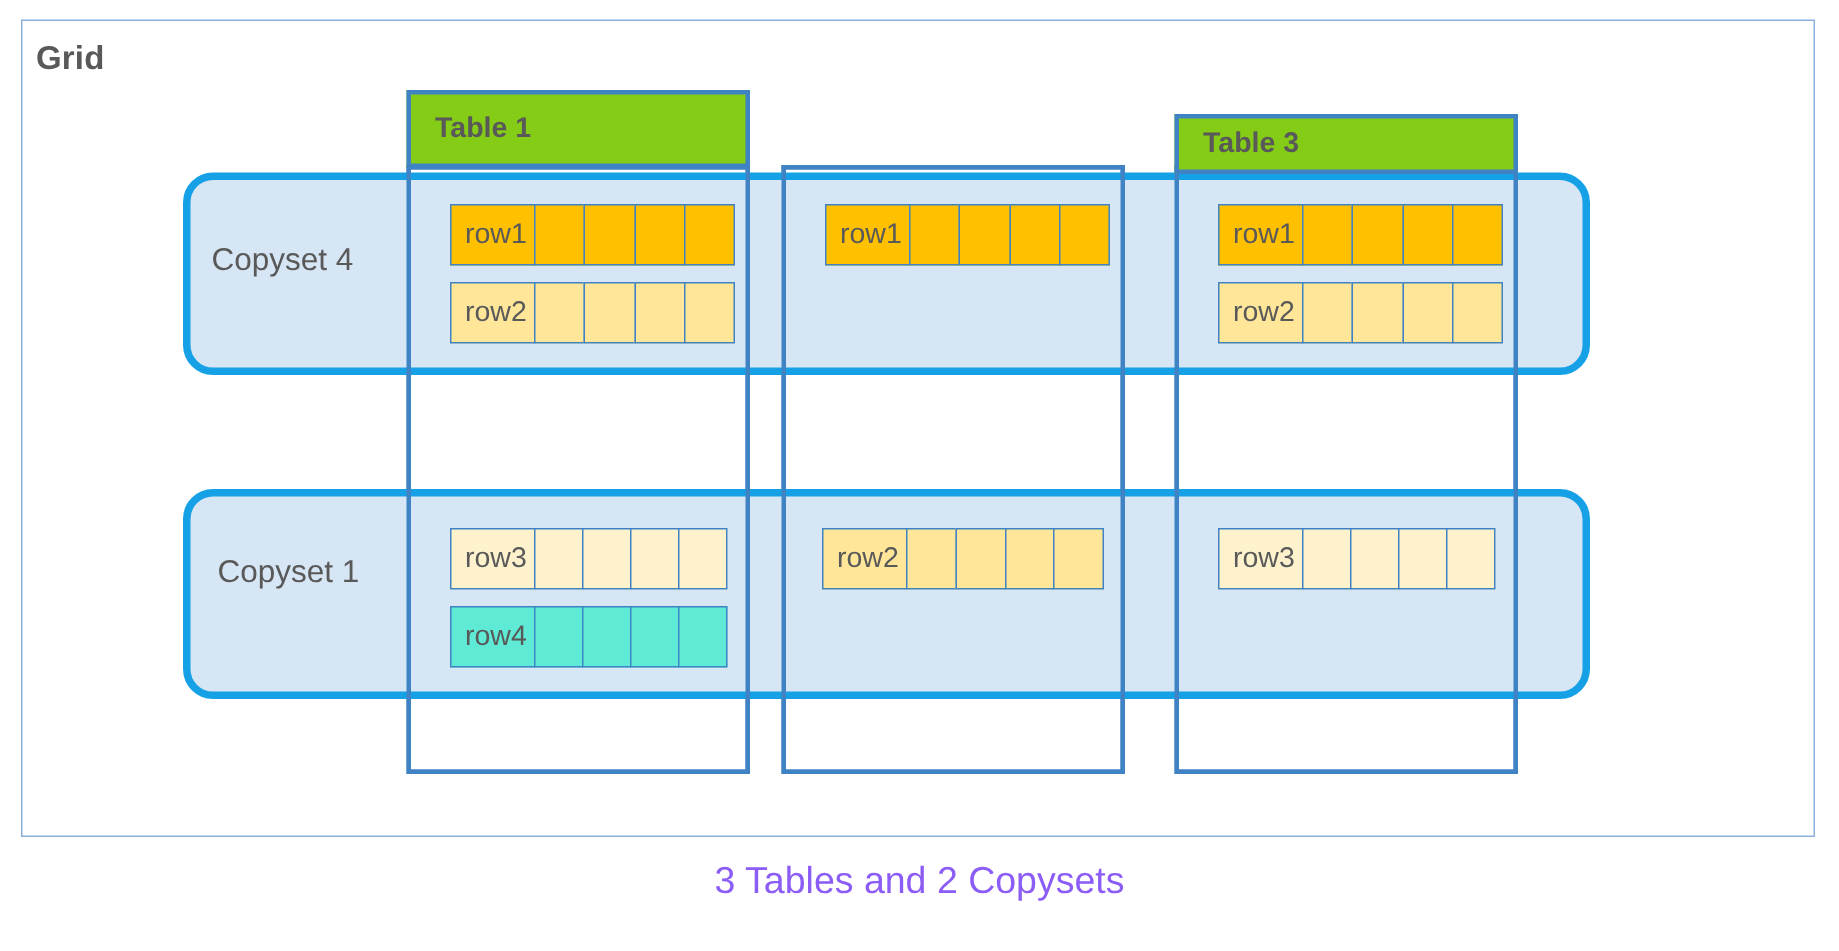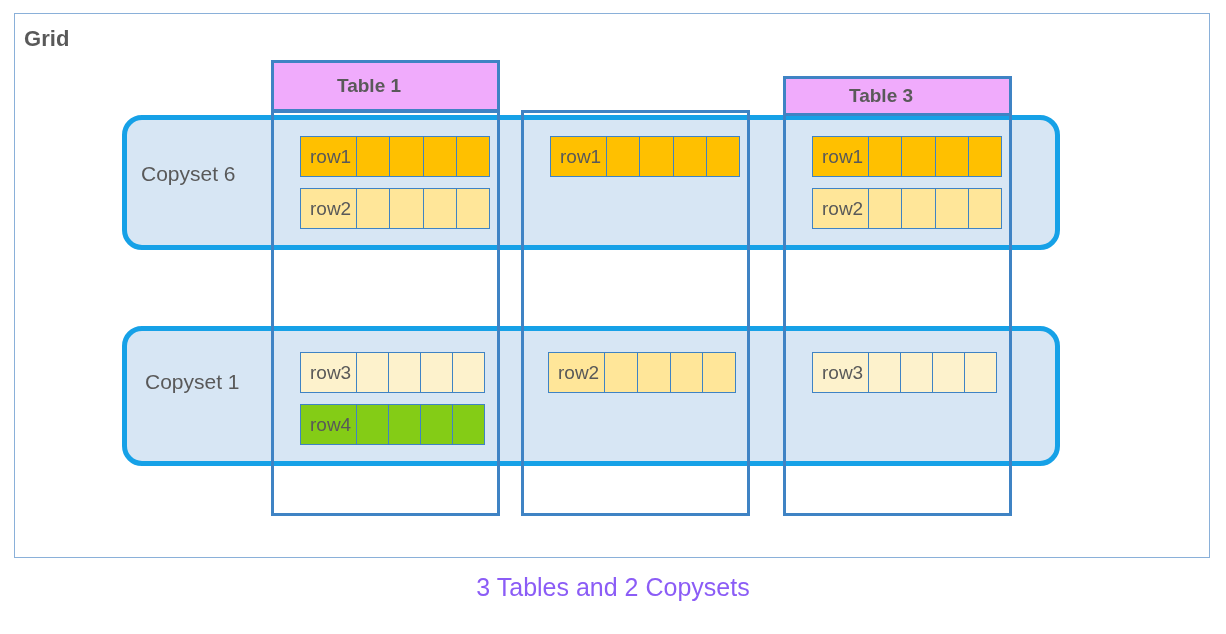--- a/index.html
+++ b/index.html
@@ -41,25 +41,24 @@
   .table-col {
     position: absolute;
     box-sizing: border-box;
     border: 3px solid #3f83c4;
     background: transparent;
   }
   .table-head {
     position: absolute;
     box-sizing: border-box;
     border: 3px solid #3f83c4;
-    background: #f0abfc;
+    background: #84cc16;
     display: flex;
     align-items: center;
     z-index: 6;
-    padding-left: 47px;
   }
   .table-head .label {
     padding-left: 16px;
     font-size: 19px;
     font-weight: bold;
     color: #595959;
   }
 
   
   .copyset {
@@ -99,21 +98,21 @@
     padding-left: 9px;
     font-size: 19px;
     color: #595959;
     white-space: nowrap;
   }
 
   
   .t-amber  .cell { background: #FFC000; }
   .t-yellow .cell { background: #FFE699; }
   .t-cream  .cell { background: #FDF2CC; }
-  .t-white  .cell { background: #84cc16; }
+  .t-white  .cell { background: #5eead4; }
 
   
   #caption {
     position: absolute;
     left: 0;
     top: 573px;
     width: 1226px;
     text-align: center;
     font-size: 25px;
     color: #8b5cf6;
@@ -138,21 +137,21 @@
   <div class="table-col" style="left:521px; top:110px; width:229px; height:406px; z-index:5; background:transparent;"></div>
   <div class="table-col" style="left:783px; top:110px; width:229px; height:406px; z-index:5; background:transparent;"></div>
 
   <div class="table-head" style="left:271px; top:60px; width:229px; height:52px;">
     <span class="label">Table 1</span>
   </div>
   <div class="table-head" style="left:783px; top:76px; width:229px; height:40px;">
     <span class="label">Table 3</span>
   </div>
 
-  <div class="copyset-label" style="left:141px; top:162px;">Copyset 6</div>
+  <div class="copyset-label" style="left:141px; top:162px;">Copyset 4</div>
   <div class="copyset-label" style="left:145px; top:370px;">Copyset 1</div>
 
   <div class="row-strip t-amber" style="left:285px; top:136px; width:205px;">
       <div class="cell lbl" style="width: 60px;">row1</div>
       <div class="cell" style="width: 36.25px;"></div>
       <div class="cell" style="width: 36.25px;"></div>
       <div class="cell" style="width: 36.25px;"></div>
       <div class="cell" style="width: 36.25px;"></div>
     </div>
   <div class="row-strip t-yellow" style="left:285px; top:188px; width:205px;">

